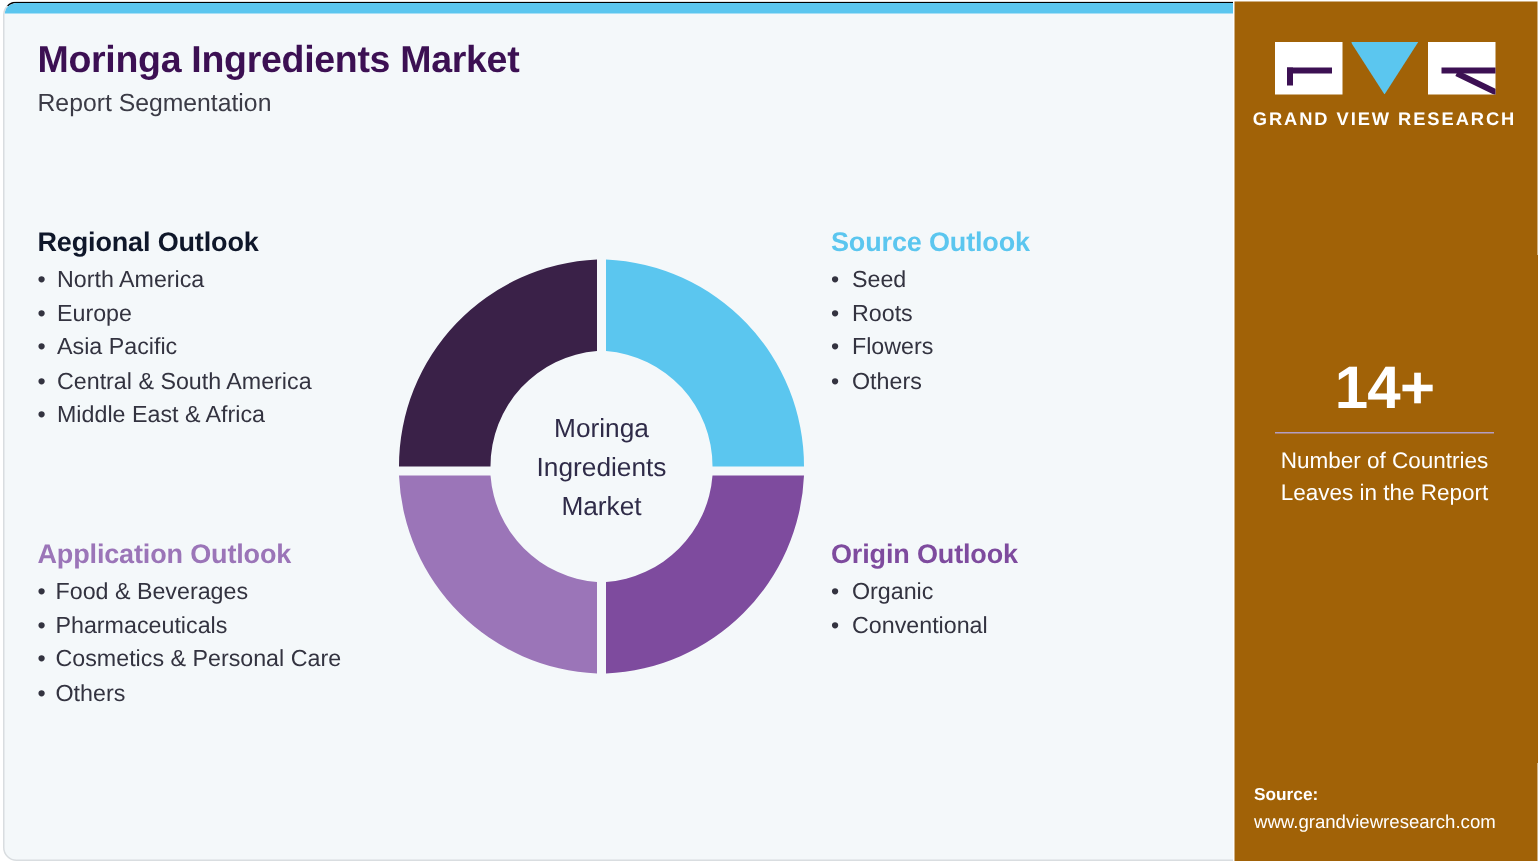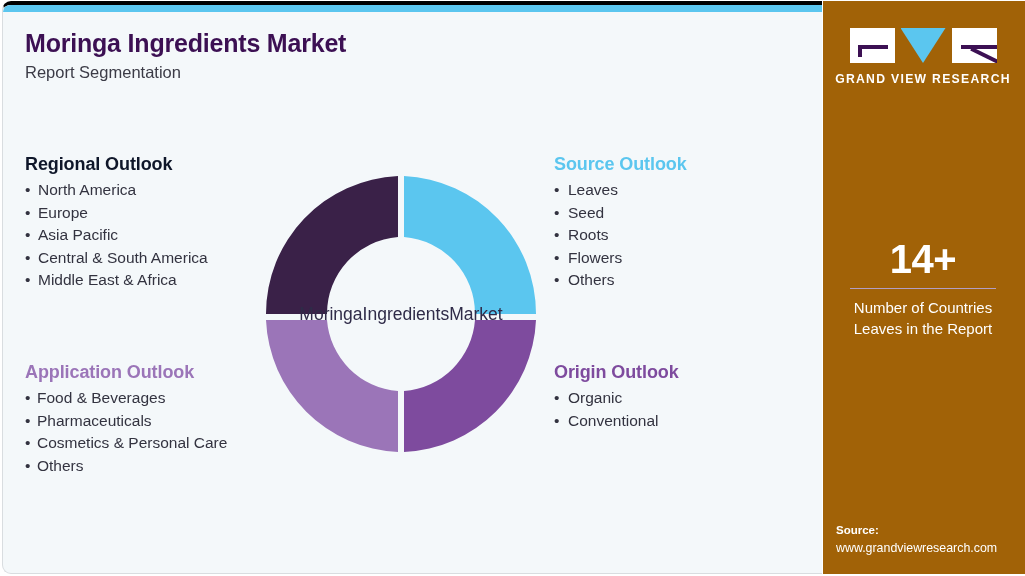--- a/index.html
+++ b/index.html
@@ -26,21 +26,21 @@
   .left-panel {
     position: absolute;
     left: 2px;
     top: 1px;
     width: 820px;
     height: 573px;
     background: #f4f8fa;
     border-radius: 9px 0 0 9px;
     box-sizing: border-box;
     border-left: 1px solid #d9dde0;
-    border-top: 4px solid #000000;
+    border-top: 1px solid #000000;
     border-bottom: 1px solid #d9dde0;
     overflow: hidden;
   }
   .top-accent {
     position: absolute;
     left: 0;
     top: 0;
     width: 100%;
     height: 7px;
     background: #5bc6ef;
@@ -121,21 +121,21 @@
     height: 288px;
   }
   .donut-wrap svg { display: block; }
   .donut-center-text {
     position: absolute;
     left: 0;
     top: 0;
     width: 282px;
     height: 288px;
     display: flex;
-    flex-direction: row;
+    flex-direction: column;
     align-items: center;
     justify-content: center;
     pointer-events: none;
   }
   .donut-center-text span {
     display: block;
     font-size: 17.5px;
     line-height: 26px;
     color: #2f2b48;
     text-align: center;
@@ -312,21 +312,20 @@
         <li>Food &amp; Beverages</li>
         <li>Pharmaceuticals</li>
         <li>Cosmetics &amp; Personal Care</li>
         <li>Others</li>
       </ul>
     </div>
 
     <div class="outlook" id="source-outlook">
       <h3>Source Outlook</h3>
       <ul>
-        <li>Leaves</li>
         <li>Seed</li>
         <li>Roots</li>
         <li>Flowers</li>
         <li>Others</li>
       </ul>
     </div>
 
     <div class="outlook" id="origin-outlook">
       <h3>Origin Outlook</h3>
       <ul>

